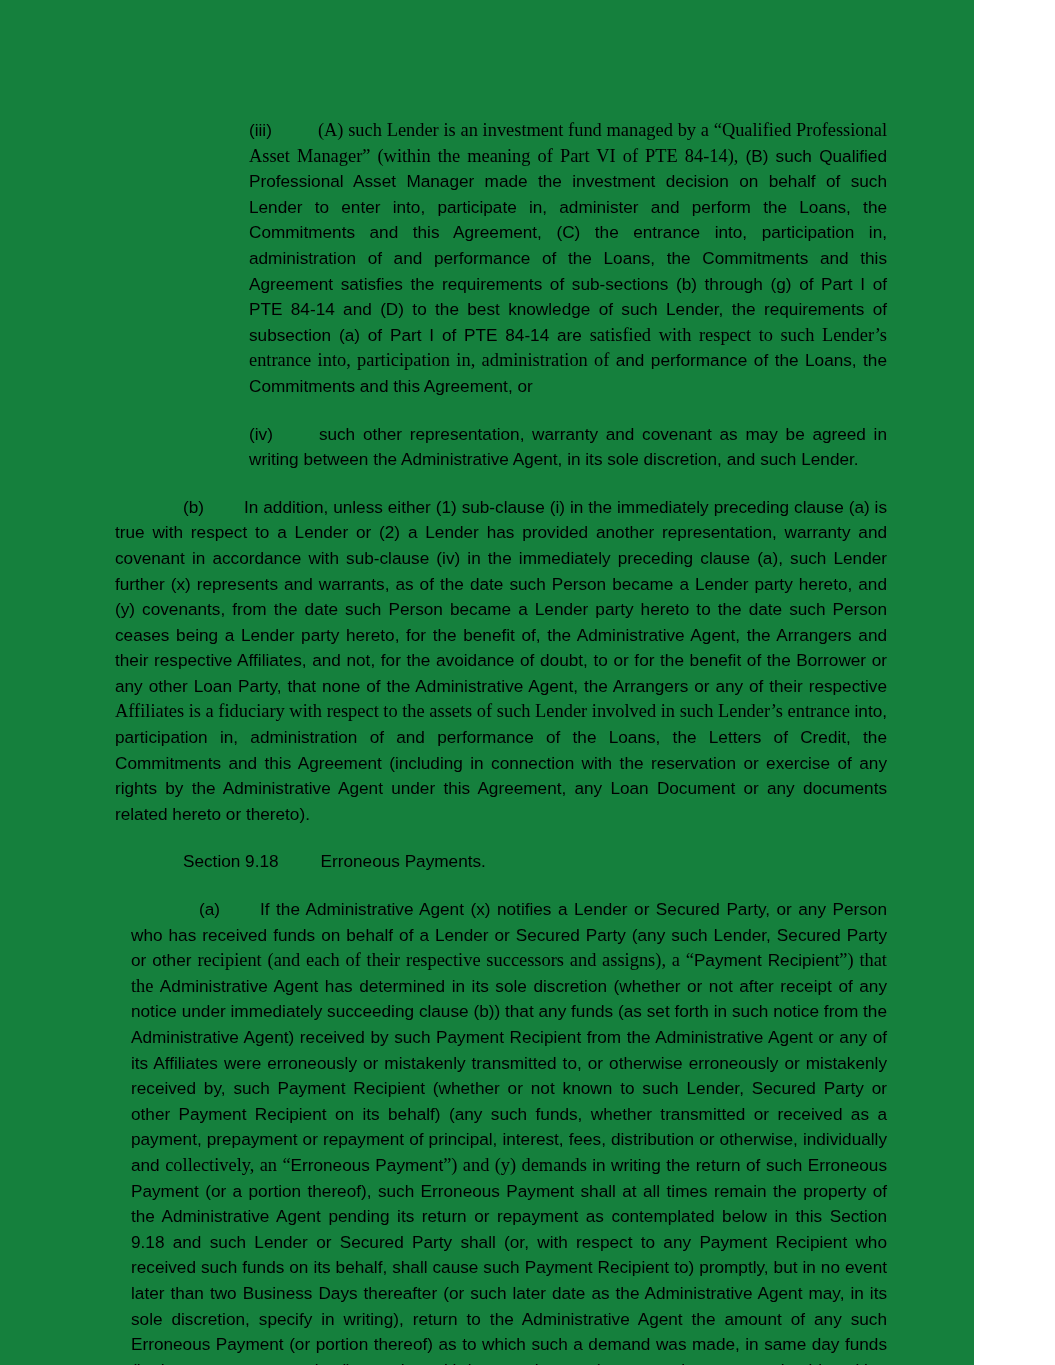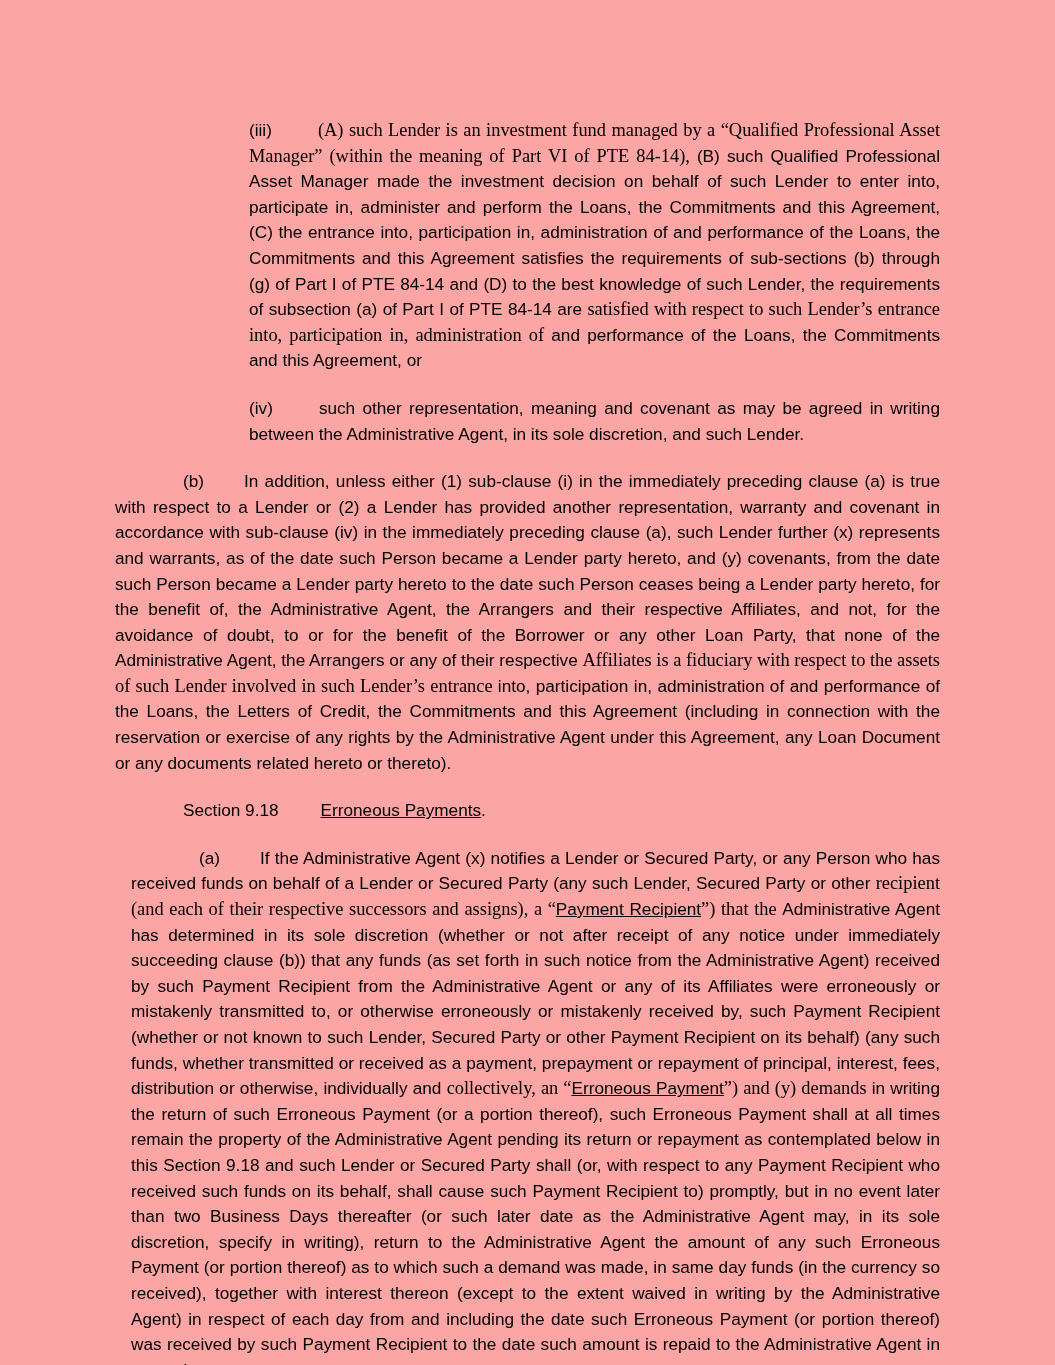--- a/index.html
+++ b/index.html
@@ -1,26 +1,26 @@
 <!DOCTYPE html>
 <html><head>
 <meta charset="utf-8">
 <style>
   html, body {
     margin: 0;
     padding: 0;
     background: #ffffff;
   }
   .page {
-    width: 1055px;
+    width: 974px;
     height: 1365px;
-    background: #fca5a5;
+    background: #15803d;
     position: relative;
     box-sizing: border-box;
-    padding: 118px 115px 0 115px;
+    padding: 118px 87px 0 115px;
     font-family: "Liberation Sans", sans-serif;
     color: #000000;
   }
   .doc {
     font-size: 17.2px;
     line-height: 25.6px;
     text-align: justify;
     text-justify: inter-word;
   }
   
@@ -51,42 +51,41 @@
   }
   
   .fl-indent {
     text-indent: 68px;
   }
   .fl-indent-sec {
     text-indent: 68px;
     margin-left: 16px;
   }
   .u {
-    text-decoration: underline;
   }
   .sec-head {
     margin-bottom: 22px;
   }
   .sec-gap {
     display: inline-block;
     width: 42px;
   }
 </style>
 </head>
 <body>
 
 <div class="page">
   <div class="doc">
 
     <p class="para indent-sub">
       <span class="lead">(iii)</span><span class="tab-gap-lg"></span><span class="serif">(A) such Lender is an investment fund managed by a “Qualified Professional Asset Manager” (within the meaning of Part VI of PTE 84-14), </span><span>(B) such Qualified Professional Asset Manager made the investment decision on behalf of such Lender to enter into, participate in, administer and perform the Loans, the Commitments and this Agreement, (C) the entrance into, participation in, administration of and performance of the Loans, the Commitments and this Agreement satisfies the requirements of sub-sections (b) through (g) of Part I of PTE 84-14 and (D) to the best knowledge of such Lender, the requirements of subsection (a) of Part I of PTE 84-14 are </span><span class="serif">satisfied with respect to such Lender’s entrance into, participation in, administration of </span><span>and performance of the Loans, the Commitments and this Agreement, or</span>
     </p>
 
     <p class="para indent-sub">
-      <span class="lead">(iv)</span><span class="tab-gap-lg"></span><span>such other representation, meaning and covenant as may be agreed in writing between the Administrative Agent, in its sole discretion, and such Lender.</span>
+      <span class="lead">(iv)</span><span class="tab-gap-lg"></span><span>such other representation, warranty and covenant as may be agreed in writing between the Administrative Agent, in its sole discretion, and such Lender.</span>
     </p>
 
     <p class="para fl-indent">
       <span>(b)</span><span class="tab-gap"></span><span>In addition, unless either (1) sub-clause (i) in the immediately preceding clause (a) is true with respect to a Lender or (2) a Lender has provided another representation, warranty and covenant in accordance with sub-clause (iv) in the immediately preceding clause (a), such Lender further (x) represents and warrants, as of the date such Person became a Lender party hereto, and (y) covenants, from the date such Person became a Lender party hereto to the date such Person ceases being a Lender party hereto, for the benefit of, the Administrative Agent, the Arrangers and their respective Affiliates, and not, for the avoidance of doubt, to or for the benefit of the Borrower or any other Loan Party, that none of the Administrative Agent, the Arrangers or any of their respective </span><span class="serif">Affiliates is a fiduciary with respect to the assets of such Lender involved in such Lender’s entrance </span><span>into, participation in, administration of and performance of the Loans, the Letters of Credit, the Commitments and this Agreement (including in connection with the reservation or exercise of any rights by the Administrative Agent under this Agreement, any Loan Document or any documents related hereto or thereto).</span>
     </p>
 
     <p class="sec-head" style="text-indent:68px;">
       <span>Section 9.18</span><span class="sec-gap"></span><span class="u">Erroneous Payments</span><span>.</span>
     </p>
 

